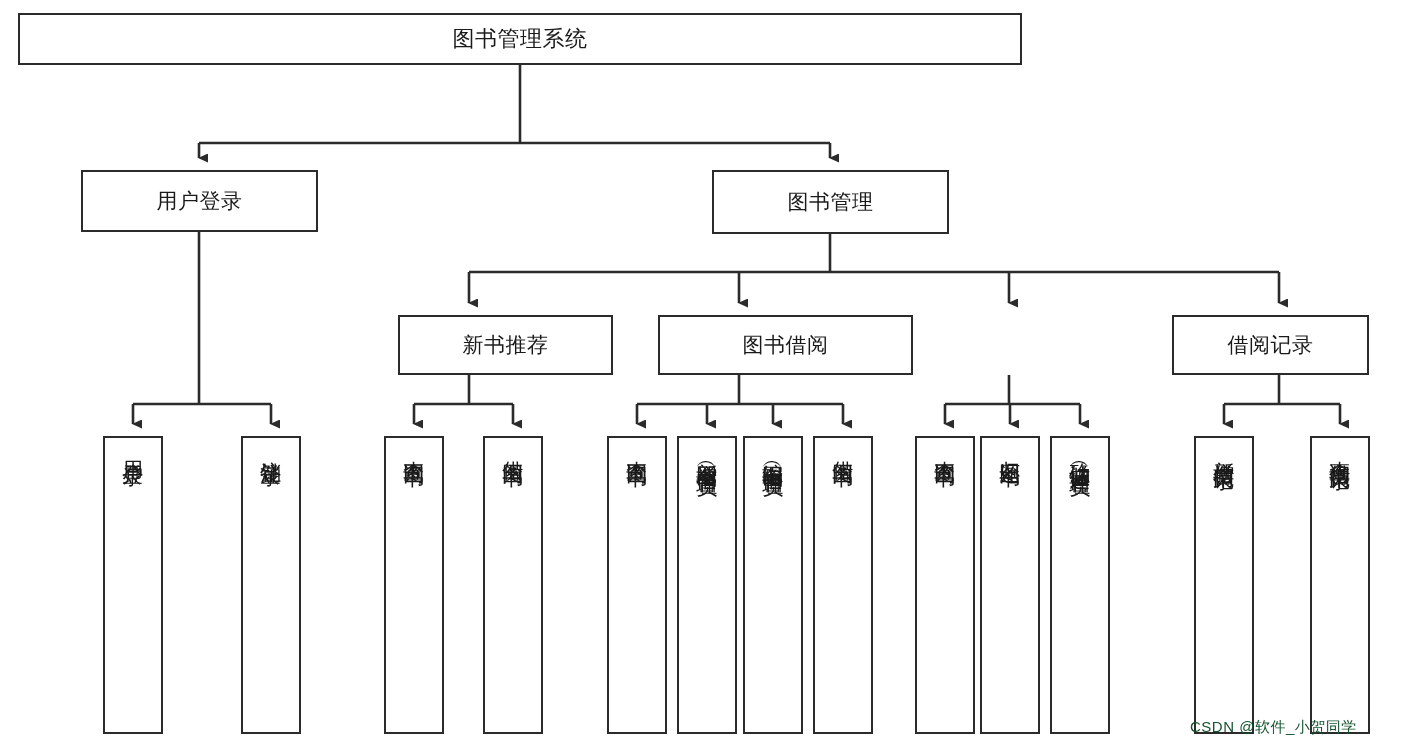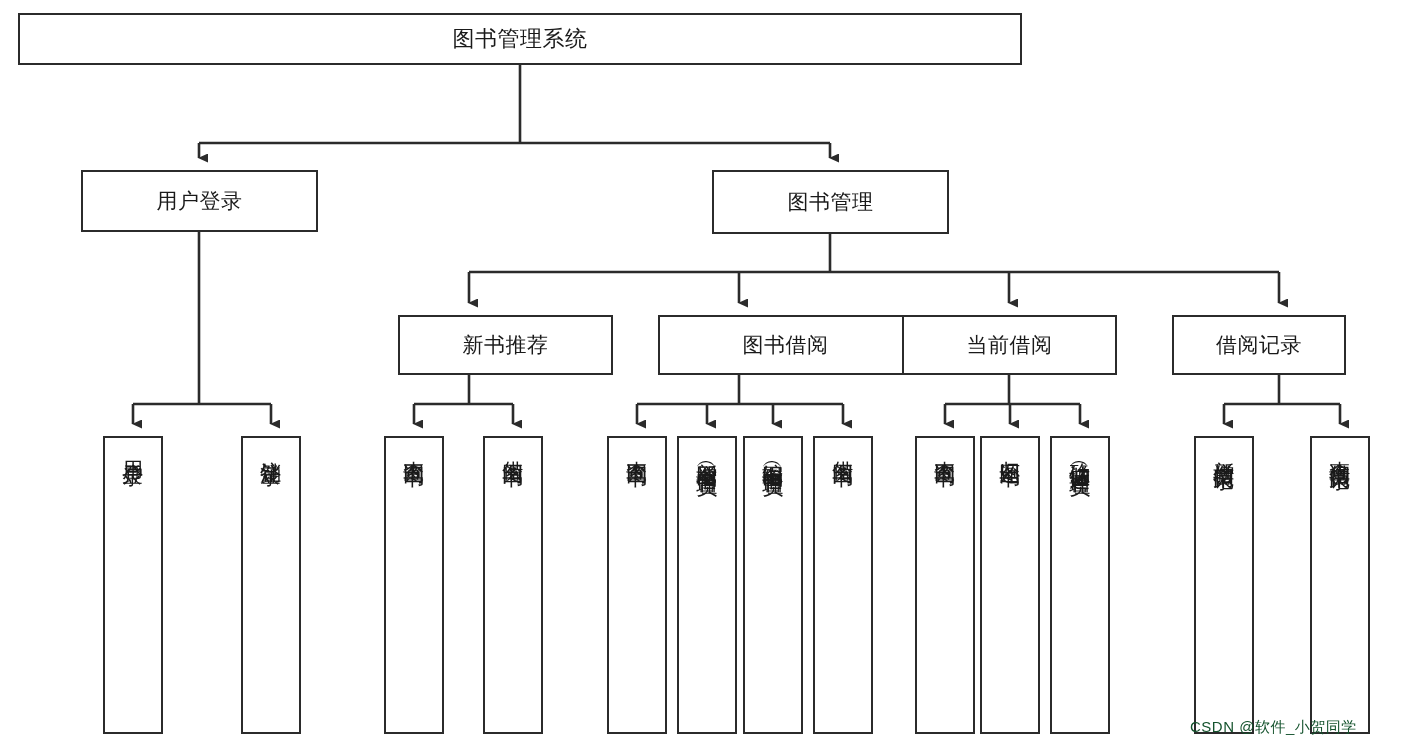--- a/index.html
+++ b/index.html
@@ -136,24 +136,21 @@
   <div class="node horiz" style="left:712px; top:170px; width:237px; height:64px;">
     <span>图书管理</span>
   </div>
 
   <div class="node horiz" style="left:362px; top:315px; width:215px; height:60px;margin-left:36px;">
     <span>新书推荐</span>
   </div>
   <div class="node horiz" style="left:632px; top:315px; width:255px; height:60px;margin-left:26px;">
     <span>图书借阅</span>
   </div>
-  <div class="node horiz" style="left:902px; top:315px; width:215px; height:60px;">
-    <span>当前借阅</span>
-  </div>
-  <div class="node horiz" style="left:1172px; top:315px; width:174px; height:60px;">
+  <div class="node horiz" style="left:1172px; top:315px; width:197px; height:60px;">
     <span>借阅记录</span>
   </div>
 
   <div class="node vert" style="left:103px; top:436px; width:60px; height:298px;">
     <span class="vtext">用户登录</span>
   </div>
   <div class="node vert" style="left:241px; top:436px; width:60px; height:298px;">
     <span class="vtext">注销登录</span>
   </div>
 

